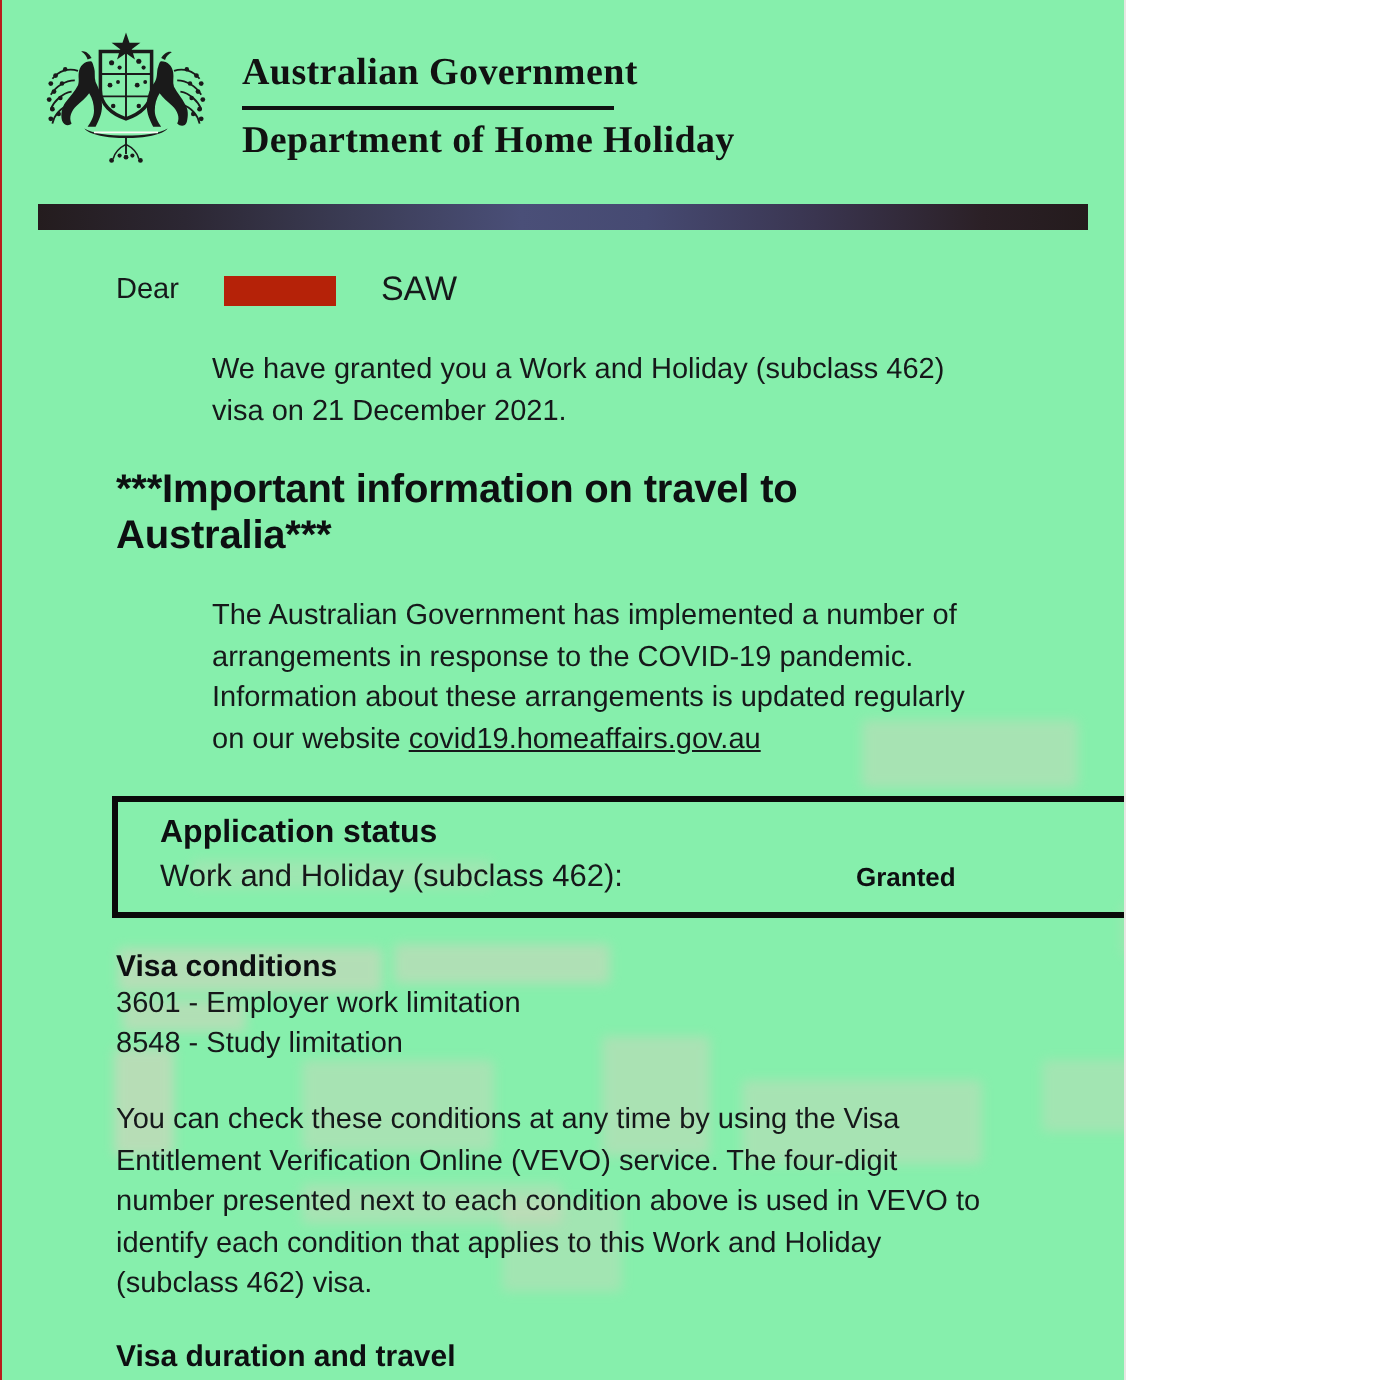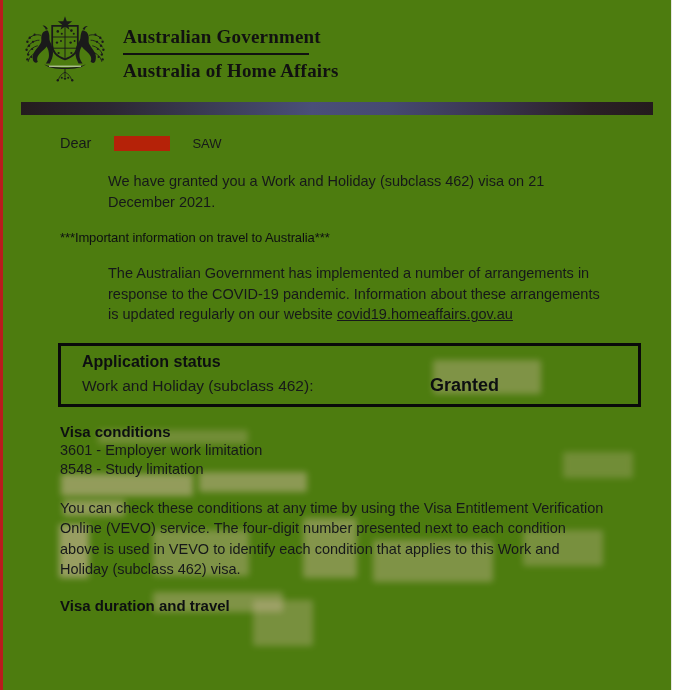--- a/index.html
+++ b/index.html
@@ -4,23 +4,23 @@
 <style>
   * { margin:0; padding:0; box-sizing:border-box; }
   html, body {
     width:700px; height:690px;
     background:#ffffff;
     font-family:"Liberation Sans", sans-serif;
     -webkit-font-smoothing:antialiased;
   }
   .page {
     position:relative;
-    width:672px; height:690px;
-    background:#4d7c0f;
-    border-left:3px solid #b91c1c;
+    width:563px; height:690px;
+    background:#86efac;
+    border-left:1px solid #b91c1c;
     border-right:1px solid #e8e6e2;
     overflow:hidden;
   }
 
   
   .wm { position:absolute; pointer-events:none; z-index:0;
         background:#f3c9c4; opacity:.55; filter:blur(3px); border-radius:2px; }
   .wm.a { left:58px;  top:474px; width:132px; height:22px; opacity:.42; }
   .wm.b { left:196px; top:472px; width:108px; height:20px; opacity:.38; }
   .wm.c { left:60px;  top:500px; width:62px;  height:16px; opacity:.40; }
@@ -55,35 +55,35 @@
 
   
   .body { position:relative; z-index:2; padding:20px 0 0 0; }
   .txt { font-size:14.5px; color:#16181a; line-height:1.42; }
   .blk { padding-left:57px; padding-right:62px; }
 
   .salutation { display:flex; align-items:center; gap:16px; margin-bottom:20px; }
   .salutation .dear { font-size:14.5px; color:#16181a; }
   .redaction { display:inline-block; width:56px; height:15px;
                background:#b52208; margin:0 6px 0 7px; vertical-align:middle; }
-  .salutation .surname { font-size:13px; color:#16181a; }
+  .salutation .surname { font-size:17px; color:#16181a; }
 
   p.para { margin-bottom:18px;margin-left:48px; }
-  .h-stars { font-size:13px; font-weight:400; color:#0d0f11;
+  .h-stars { font-size:20px; font-weight:700; color:#0d0f11;
              margin:0 0 18px 0; letter-spacing:-.1px; }
   .link { text-decoration:underline; color:#16181a; }
 
   
   .statusbox { position:relative; z-index:2; margin:4px 0 0 55px; width:583px;
     border:3px solid #0a0a0a; background:transparent; padding:6px 0 8px 21px; }
   .statusbox .title { font-size:16px; font-weight:700; color:#0d0f11;
                       line-height:1.3; margin-bottom:2px; }
   .statusrow { display:flex; align-items:baseline; }
   .statusrow .label { font-size:15.5px; color:#16181a; width:348px; }
-  .statusrow .value { font-size:18px; font-weight:700; color:#0d0f11; }
+  .statusrow .value { font-size:13px; font-weight:700; color:#0d0f11; }
 
   
   .sec-h { font-size:15px; font-weight:700; color:#0d0f11; margin:16px 0 1px 0; }
   .cond { font-size:14.5px; color:#16181a; line-height:1.34; }
 </style>
 </head>
 <body>
 
 <div class="page">
 
@@ -177,21 +177,21 @@
           <circle cx="69" cy="84" r="1.5"></circle>
         <circle cx="56" cy="81" r="1.3"></circle>
           <circle cx="64" cy="81" r="1.3"></circle>
         <circle cx="60" cy="82" r="1.5"></circle>
       </g>
     </svg>
 
     <div class="wordmark">
       <div class="line1">Australian Government</div>
       <div class="rule"></div>
-      <div class="line2">Australia of Home Affairs</div>
+      <div class="line2">Department of Home Holiday</div>
     </div>
   </div>
 
   <div class="gradbar"></div>
 
   <div class="body">
 
     <div class="blk salutation">
       <span class="dear">Dear</span>
       <span class="redaction"></span>

